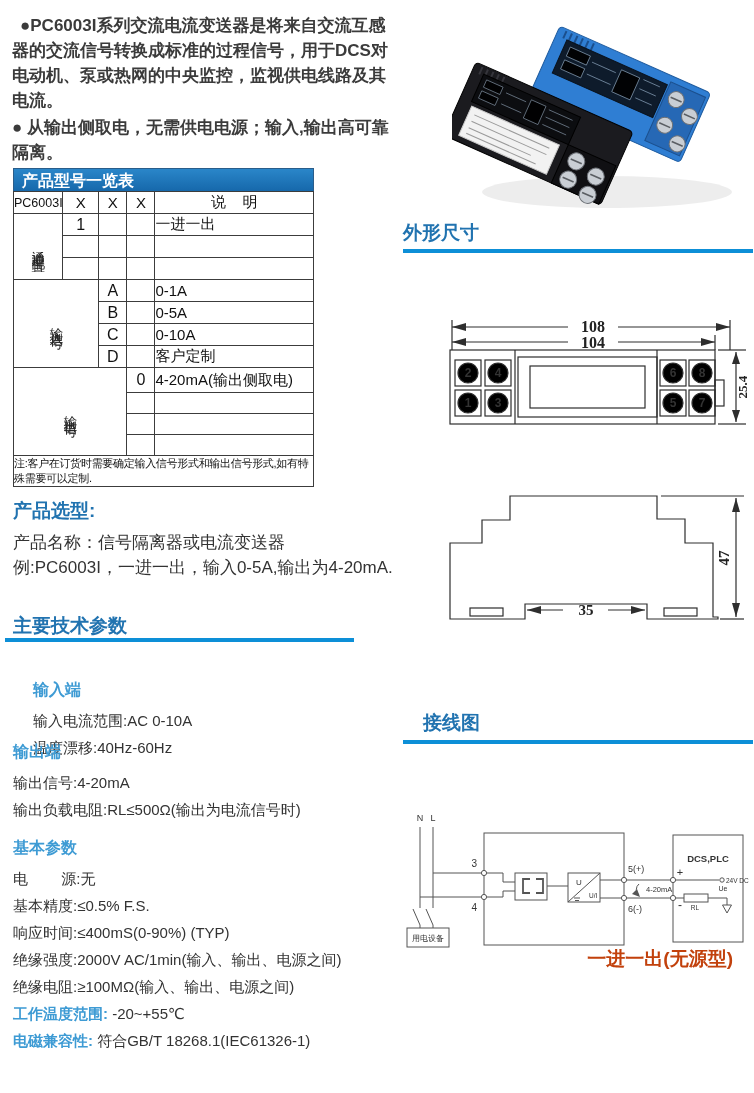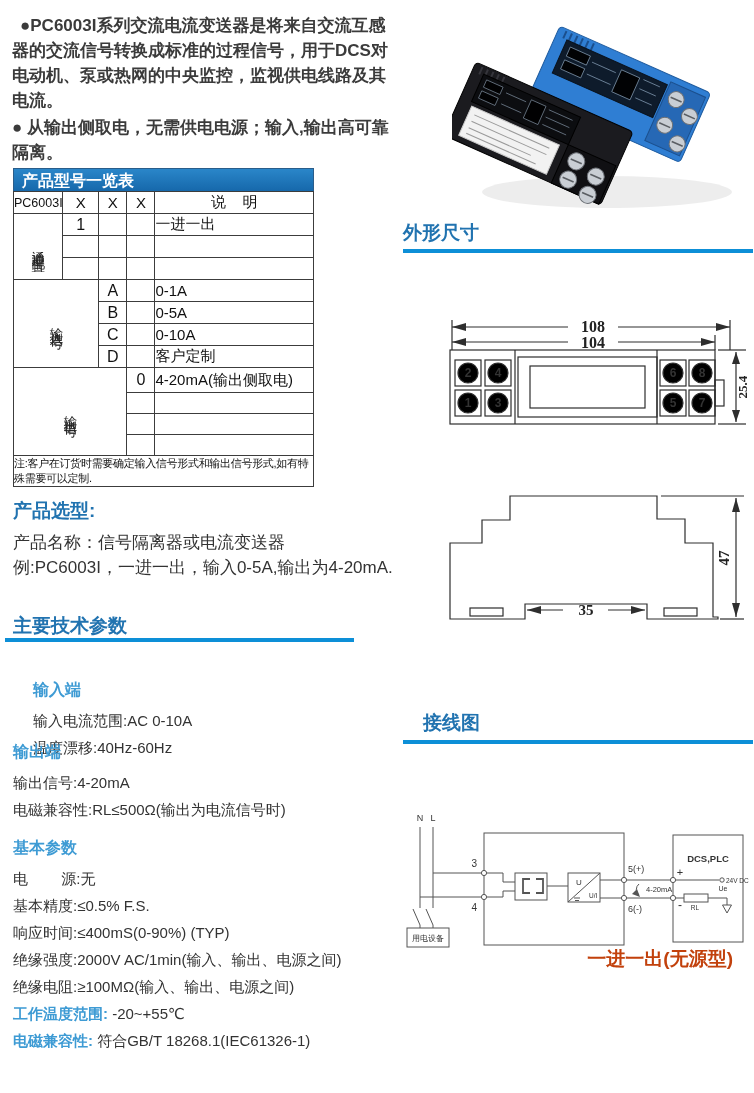--- a/index.html
+++ b/index.html
@@ -142,21 +142,21 @@
 
 <div class="abs" style="left:13px;top:680px;width:385px;margin-left:20px;">
   <div class="sub-h">输入端</div>
   <p class="spec">输入电流范围:AC 0-10A</p>
   <p class="spec">温度漂移:40Hz-60Hz</p>
 </div>
 
 <div class="abs" style="left:13px;top:742px;width:385px;">
   <div class="sub-h">输出端</div>
   <p class="spec">输出信号:4-20mA</p>
-  <p class="spec">电磁兼容性:RL≤500Ω(输出为电流信号时)</p>
+  <p class="spec">输出负载电阻:RL≤500Ω(输出为电流信号时)</p>
 </div>
 
 <div class="abs" style="left:13px;top:838px;width:385px;">
   <div class="sub-h">基本参数</div>
   <p class="spec">电        源:无</p>
   <p class="spec">基本精度:≤0.5% F.S.</p>
   <p class="spec">响应时间:≤400mS(0-90%) (TYP)</p>
   <p class="spec">绝缘强度:2000V AC/1min(输入、输出、电源之间)</p>
   <p class="spec">绝缘电阻:≥100MΩ(输入、输出、电源之间)</p>
   <p class="spec"><span class="blab">工作温度范围:</span><span> -20~+55℃</span></p>

